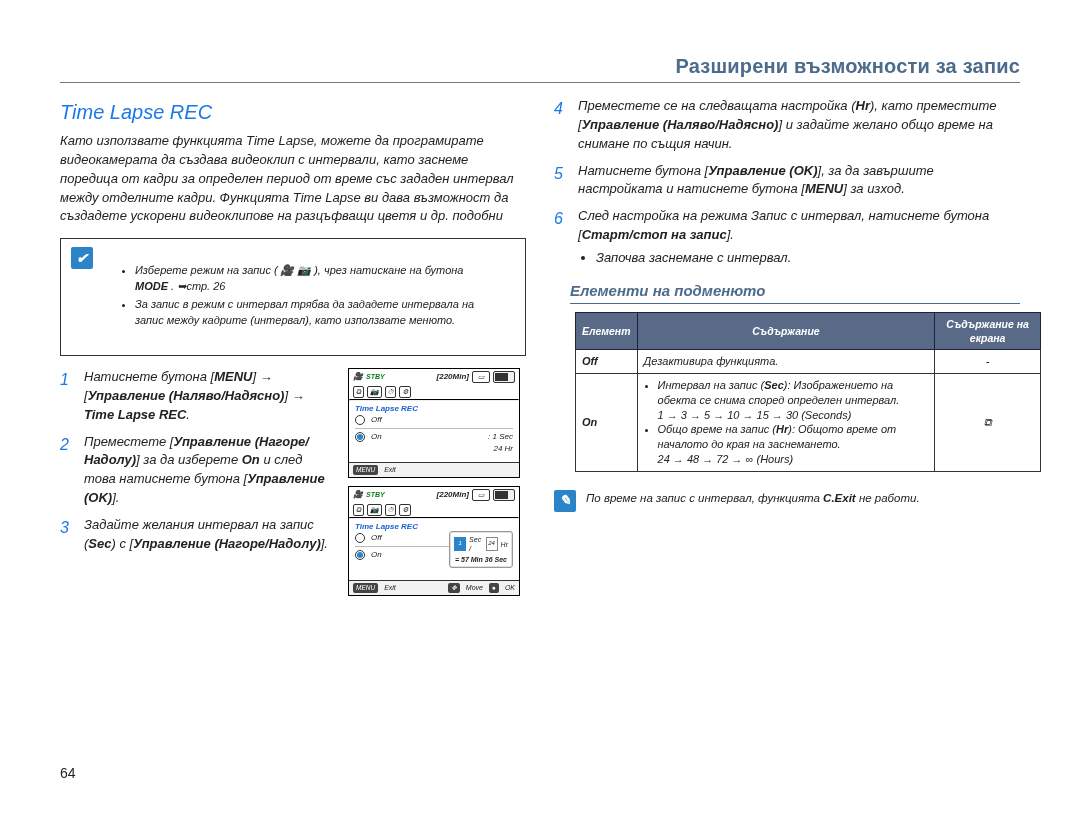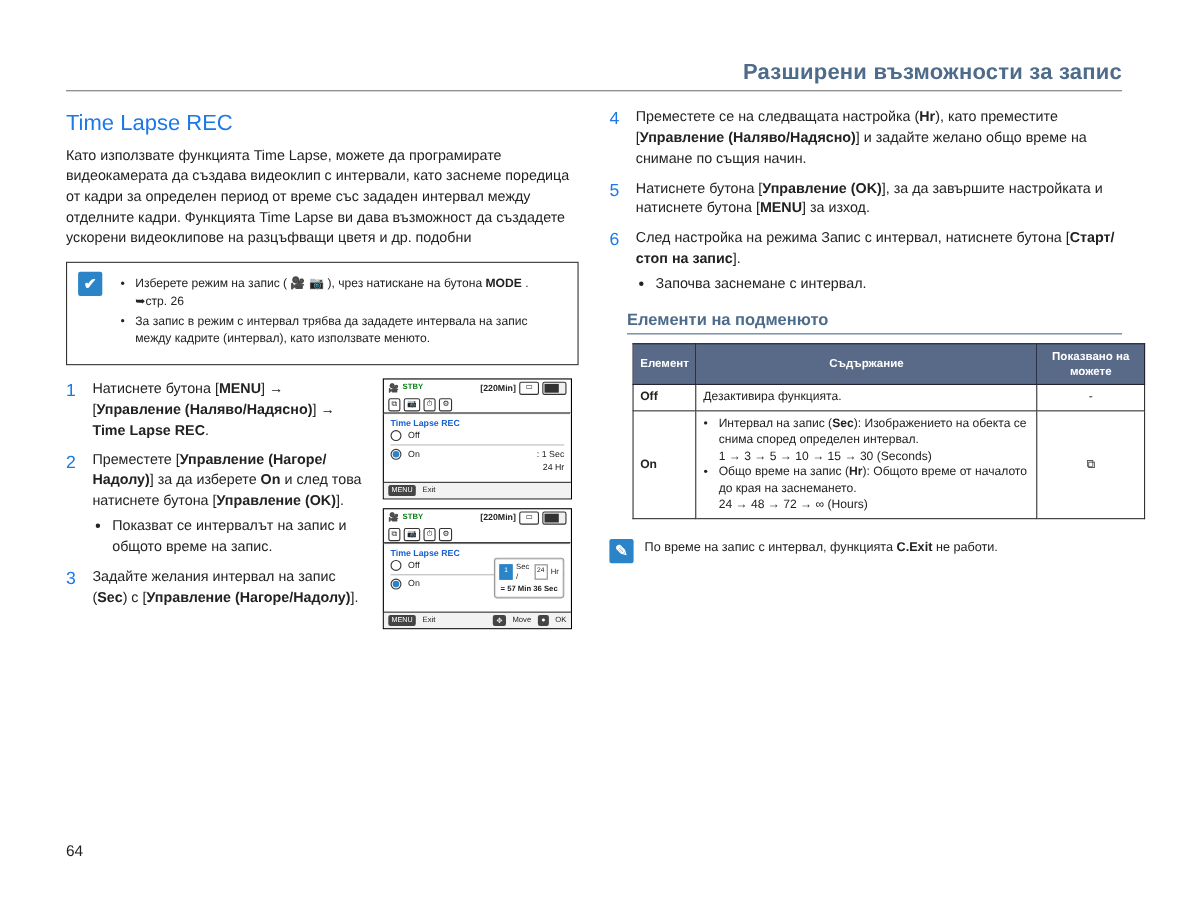--- a/index.html
+++ b/index.html
@@ -30,20 +30,21 @@
     padding-bottom: 4px;
     margin-bottom: 14px;
   }
   .cols {
     display: flex;
     gap: 28px;
   }
   .col {
     flex: 1 1 50%;
     min-width: 0;
+    font-style: italic;
   }
   h1.section {
     color: #1a78e8;
     font-size: 20px;
     font-weight: 500;
     margin: 4px 0 8px 0;
   }
   p.intro {
     line-height: 1.45;
     font-size: 13px;
@@ -65,21 +66,21 @@
     background: #2a84c7;
     color: #fff;
     display: flex;
     align-items: center;
     justify-content: center;
     font-size: 14px;
     font-weight: bold;
     border-radius: 2px;
   }
   .chk-box ul {
-    margin: 4px;
+    margin: 16px;
     padding-left: 16px;
   }
   .chk-box li { margin-bottom: 2px; }
   .step {
     display: flex;
     gap: 10px;
     margin-bottom: 8px;
     line-height: 1.45;
     font-size: 13px;
   }
@@ -320,23 +321,21 @@
       </div>
 
       <div class="lcd-right">
         <div class="steps">
             <div class="step">
               <div class="num">1</div>
               <div class="body">Натиснете бутона [<b class="hw">MENU</b>] → [<b class="hw">Управление (Наляво/Надясно)</b>] → <b class="hw">Time Lapse REC</b>.</div>
             </div>
             <div class="step">
               <div class="num">2</div>
-              <div class="body">Преместете [<b class="hw">Управление (Нагоре/Надолу)</b>] за да изберете <b class="hw">On</b> и след това натиснете бутона [<b class="hw">Управление (OK)</b>].<ul>
-                  <li>Показват се интервалът на запис и общото време на запис.</li>
-                </ul></div>
+              <div class="body">Преместете [<b class="hw">Управление (Нагоре/Надолу)</b>] за да изберете <b class="hw">On</b> и след това натиснете бутона [<b class="hw">Управление (OK)</b>].</div>
             </div>
             <div class="step">
               <div class="num">3</div>
               <div class="body">Задайте желания интервал на запис (<b class="hw">Sec</b>) с [<b class="hw">Управление (Нагоре/Надолу)</b>].</div>
             </div>
           </div>
         <div class="lcd-stack">
 
           <div class="lcd-box">
             <div class="lcd-top">
@@ -458,21 +457,21 @@
           </div>
         </div>
 
       <div class="subhead">Елементи на подменюто</div>
 
       <table class="submenu">
         <thead>
           <tr>
             <th>Елемент</th>
             <th>Съдържание</th>
-            <th>Показвано на можете</th>
+            <th>Съдържание на екрана</th>
           </tr>
         </thead>
         <tbody>
             <tr>
               <td class="e">Off</td>
               <td>Дезактивира функцията.</td>
               <td class="c">-</td>
             </tr>
             <tr>
               <td class="e">On</td>

